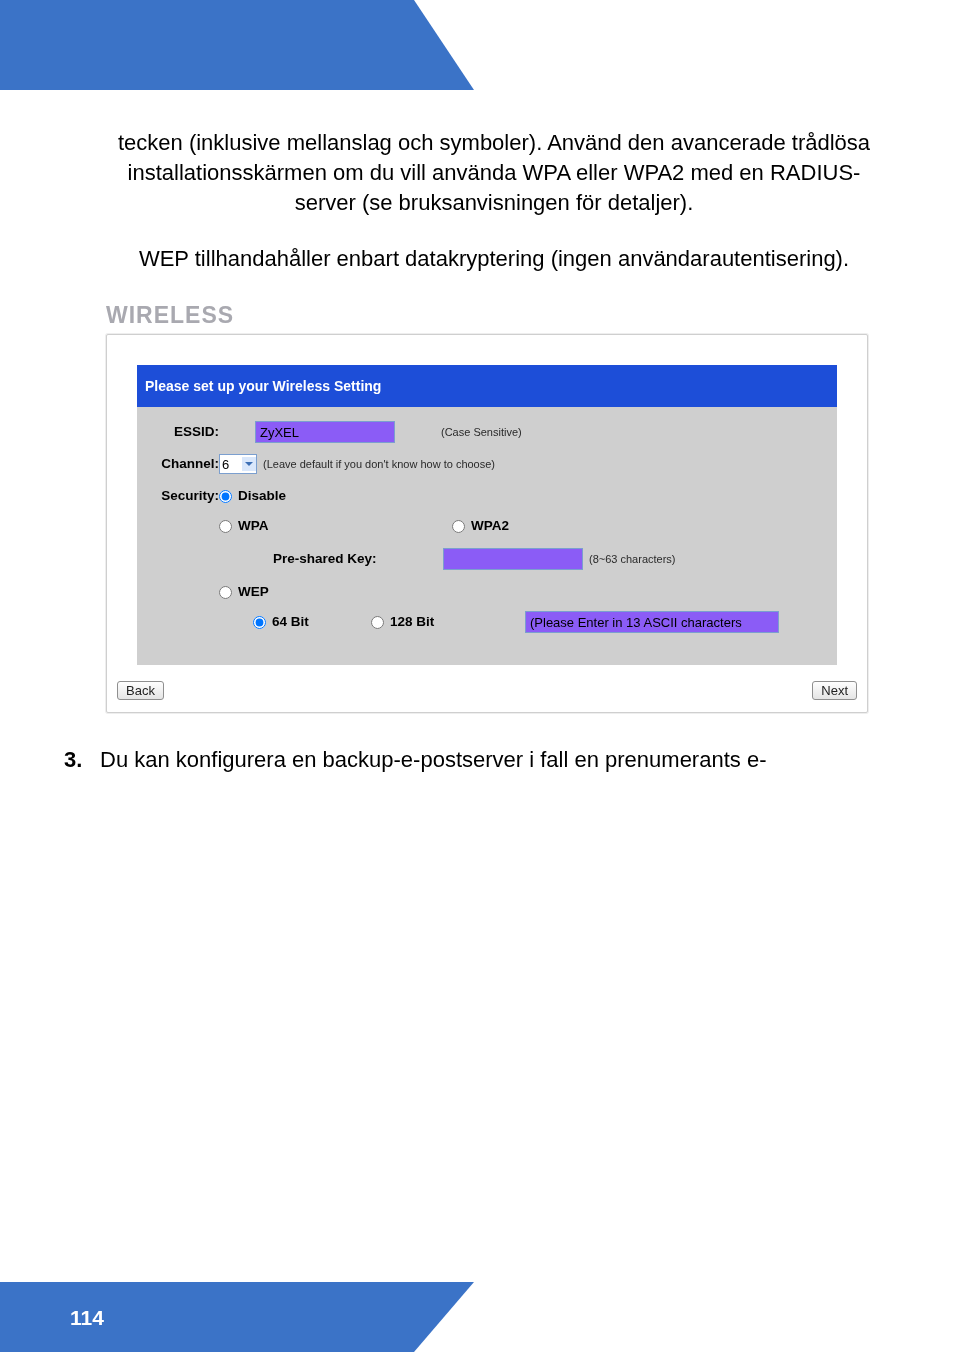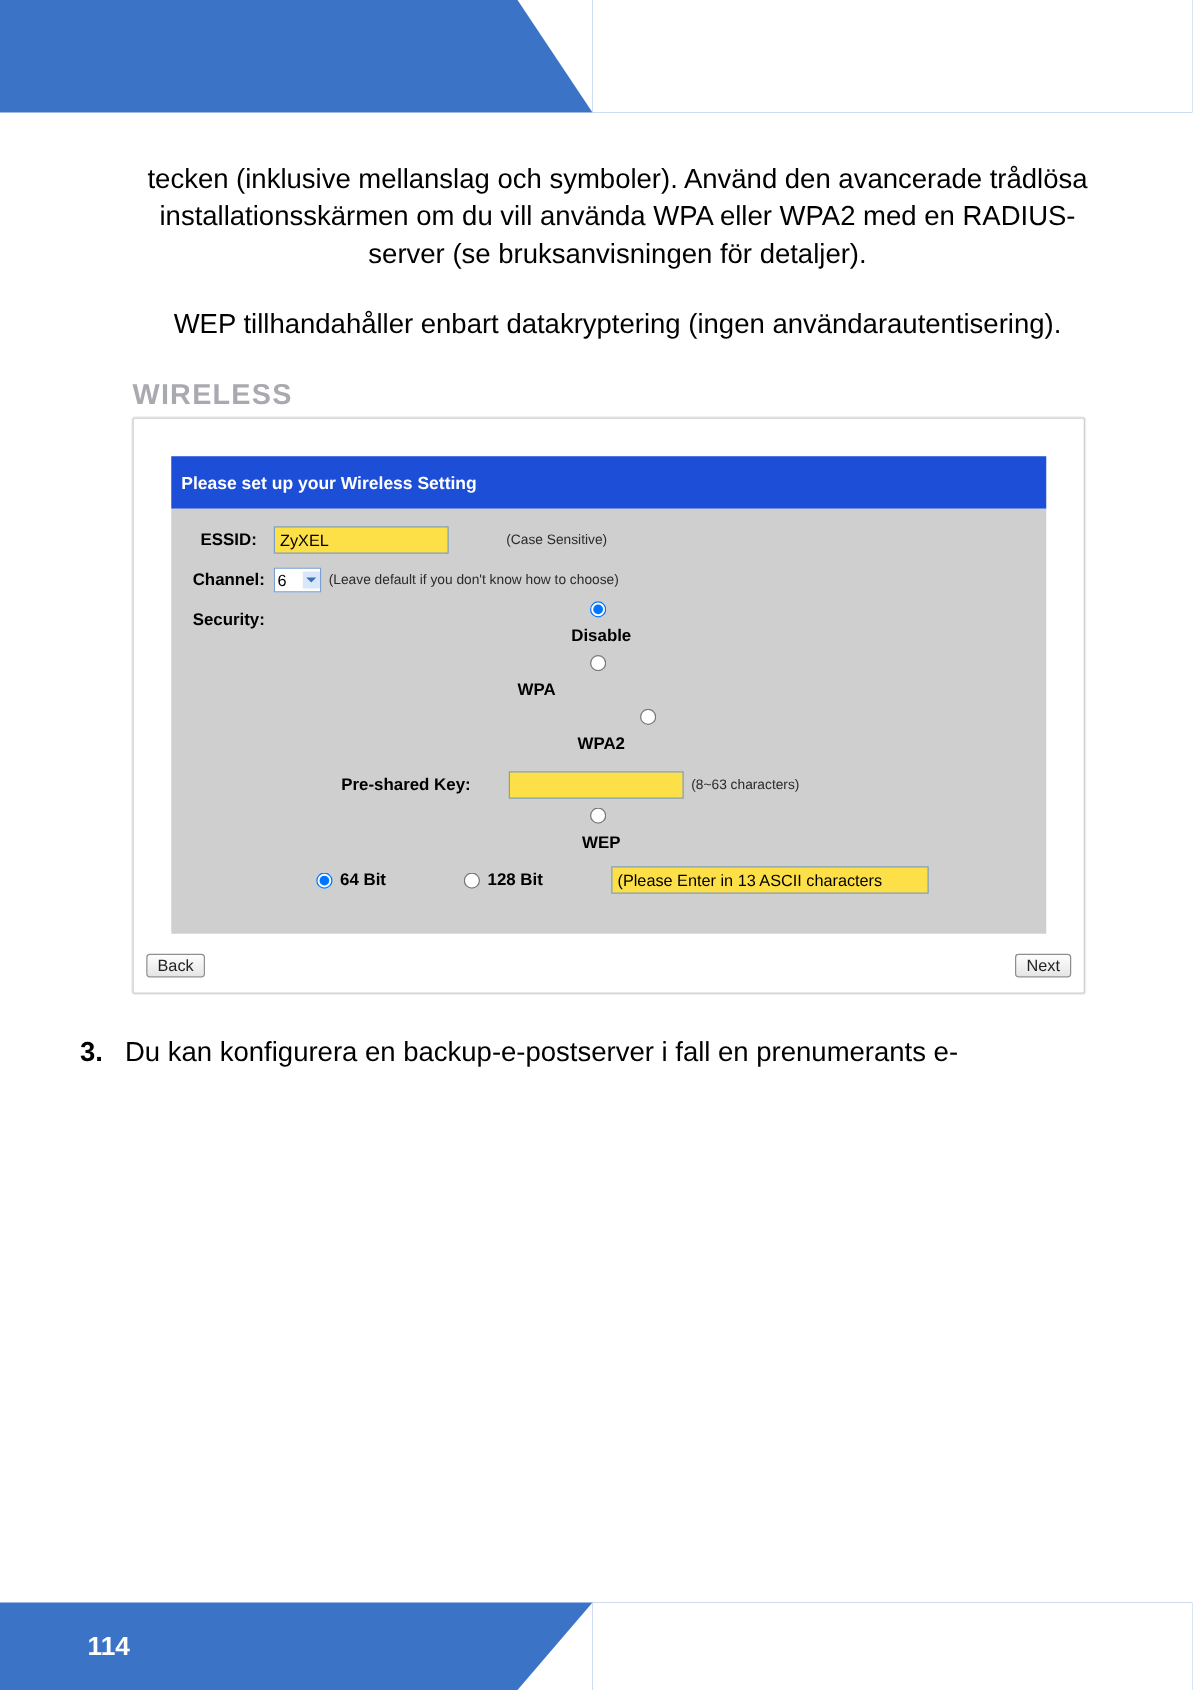--- a/index.html
+++ b/index.html
@@ -95,33 +95,34 @@
   }
   .row {
     display: flex;
     align-items: center;
     margin: 2px 0;
   }
   .lbl {
     width: 72px;
     font-weight: bold;
     font-size: 13.5px;
-    text-align: center;
+    text-align: right;
   }
   .hint {
     font-size: 11px;
     color: #2a2a2a;
     margin-left: 6px;
   }
   .txt {
     font-family: Arial, sans-serif;
     font-size: 13px;
     border: 1px solid #7b9fcf;
-    background: #fde047;
+    background: #8b5cf6;
     box-sizing: border-box;
+    margin-left: 36px;
   }
   #essid {
     width: 140px;
     height: 22px;
     padding: 1px 4px;
   }
   #channel {
     width: 38px;
     height: 20px;
     padding: 0 2px;
@@ -150,21 +151,20 @@
     vertical-align: middle;
   }
   .sec-col {
     display: flex;
     flex-direction: column;
   }
   .sec-row {
     display: flex;
     align-items: center;
     min-height: 22px;
-    flex-direction: column;
   }
   .sec-label {
     font-weight: bold;
     font-size: 13.5px;
   }
   .psk-row {
     display: flex;
     align-items: center;
     margin: 3px 0 3px 20px;
   }

